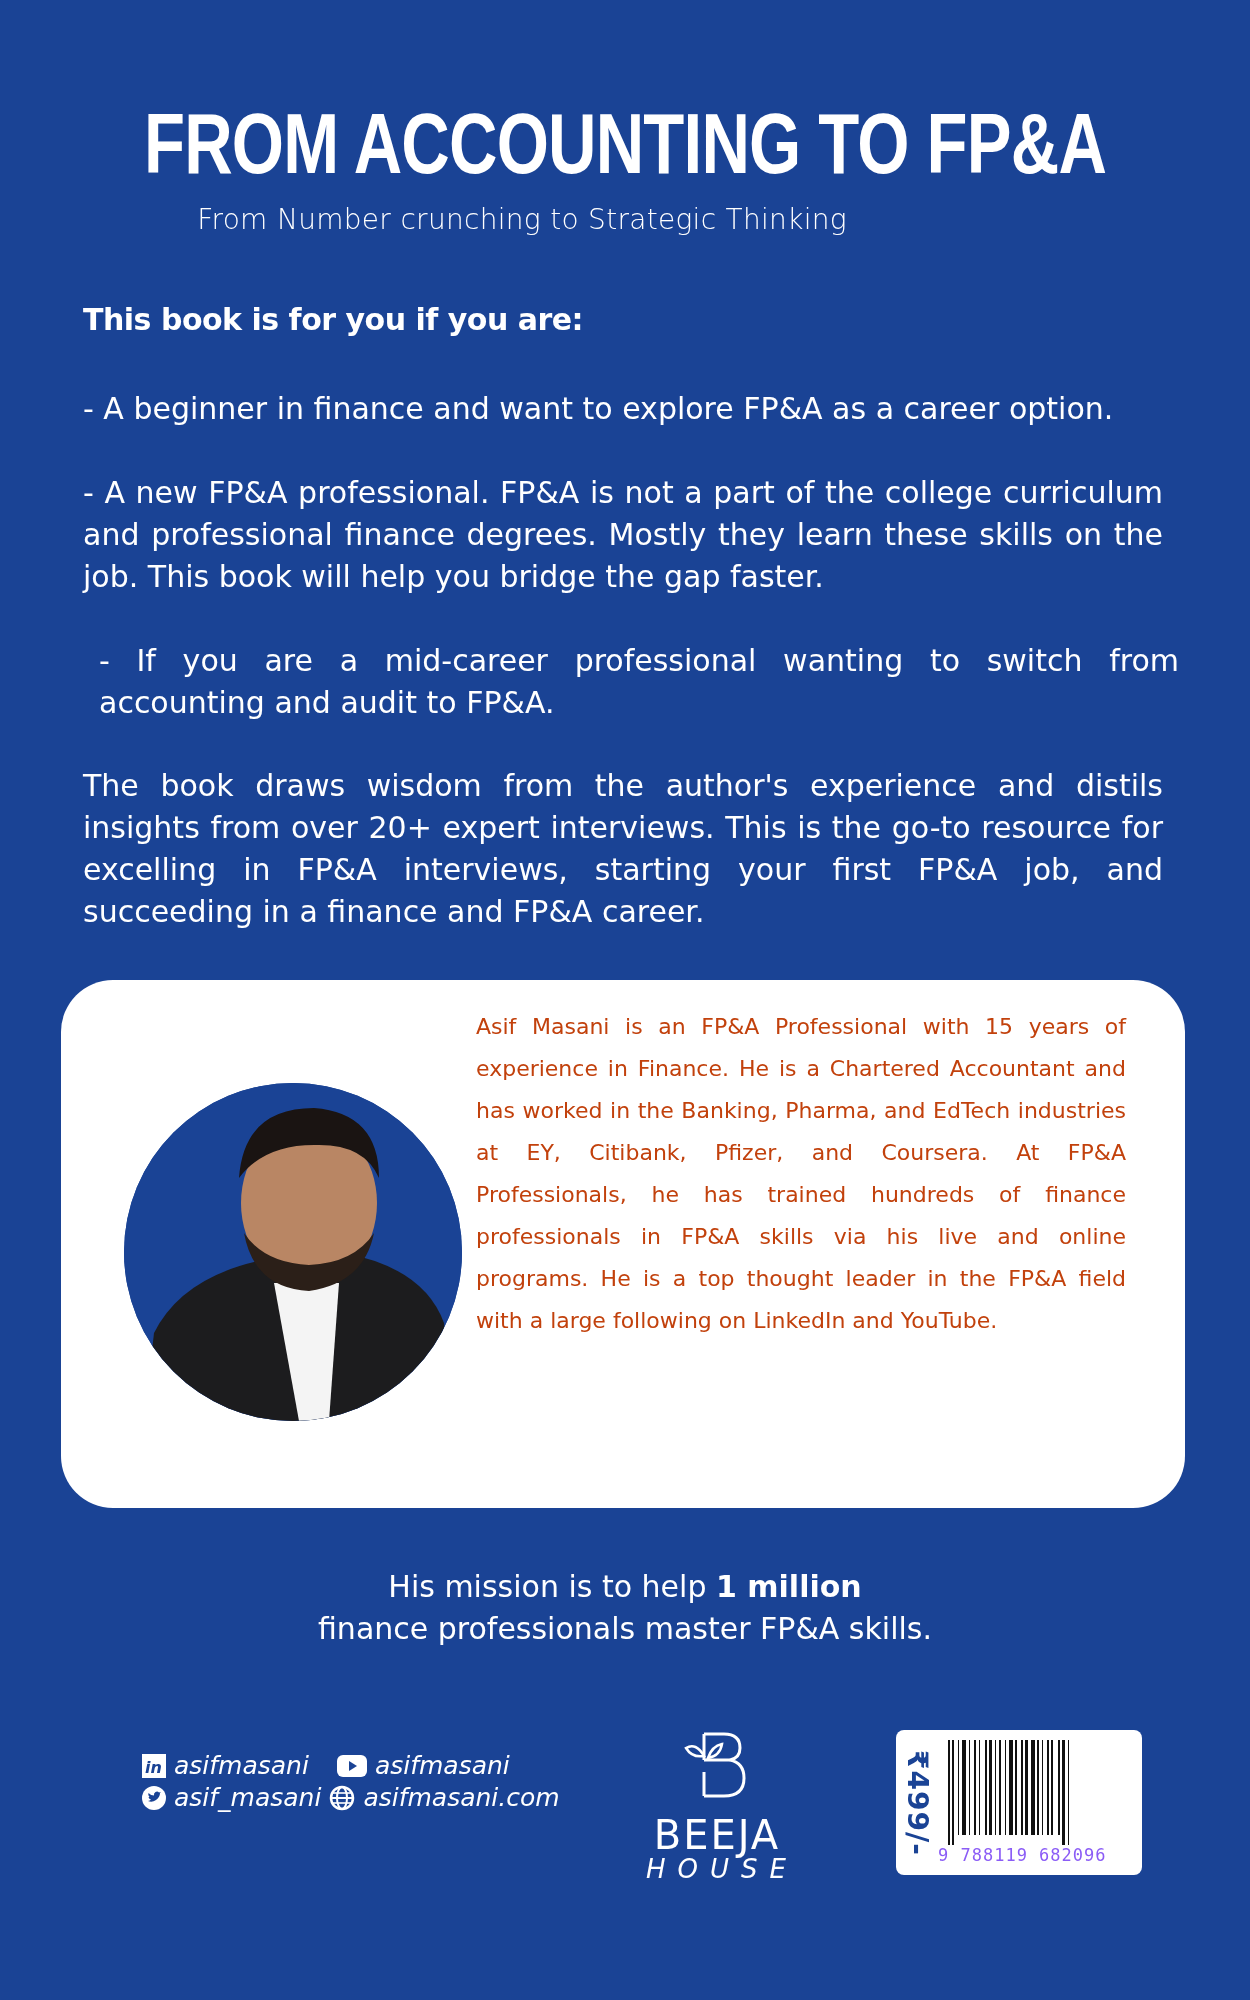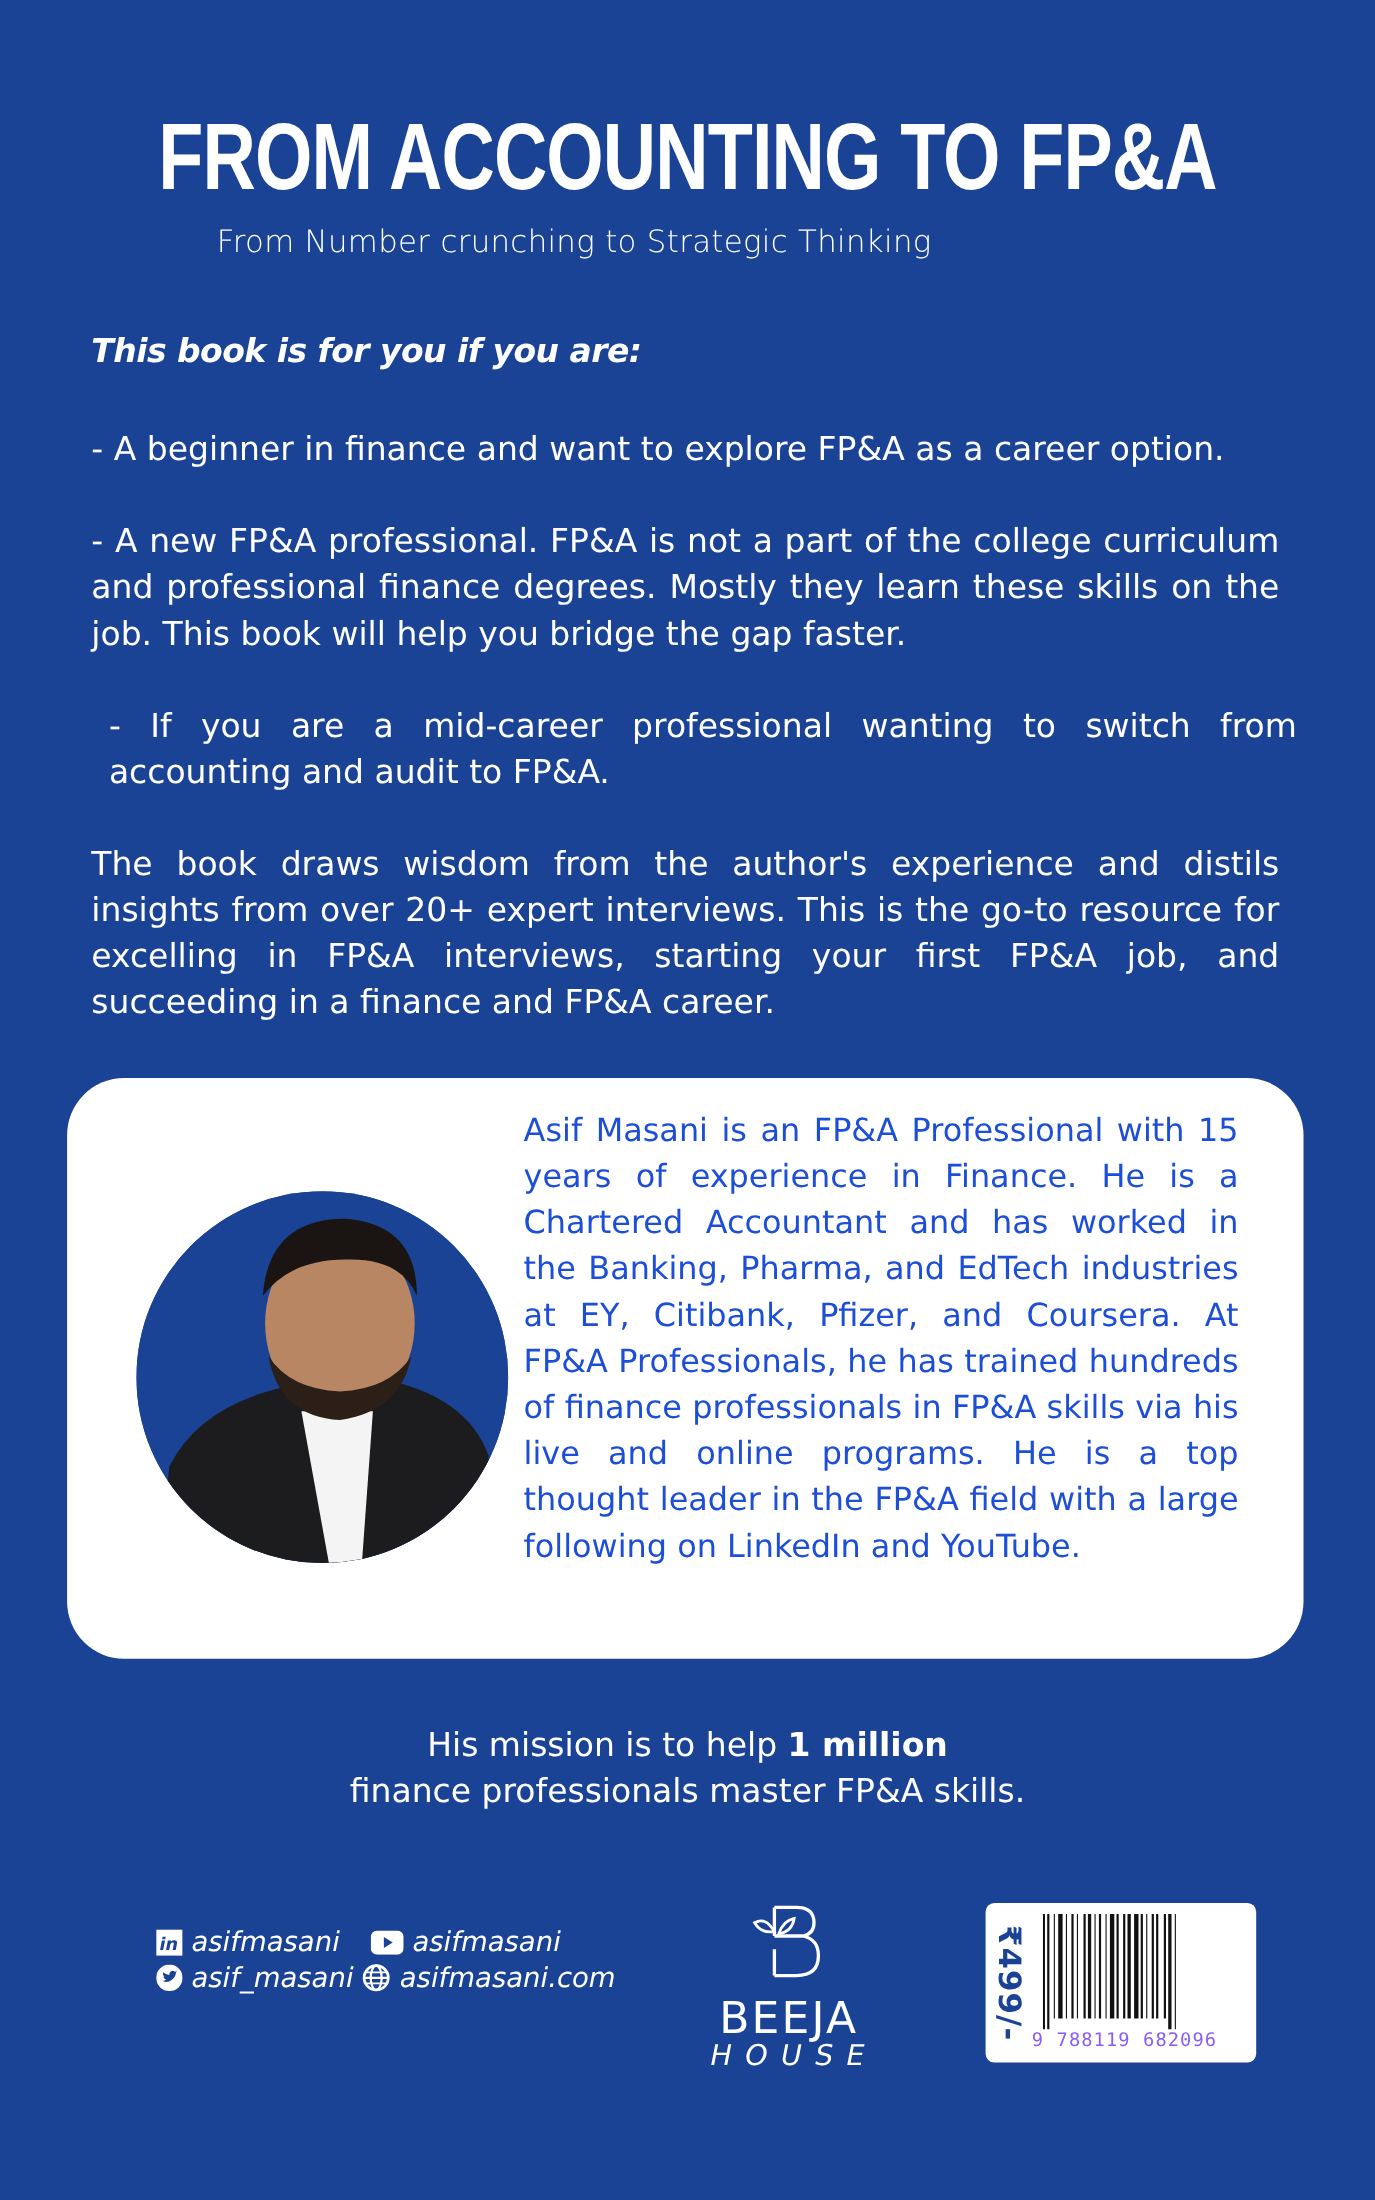--- a/index.html
+++ b/index.html
@@ -32,40 +32,39 @@
     .body-text {
       position: absolute; left: 83px; width: 1080px;
       font-size: 30px;
       line-height: 42px;
       text-align: justify;
     }
     .heading {
       position: absolute; left: 83px; top: 302px;
       font-size: 30px; font-weight: bold;
       letter-spacing: -0.5px;
-      font-style: italic;
     }
     .card {
       position: absolute; left: 61px; top: 980px;
       width: 1124px; height: 528px;
       background: #ffffff;
       border-radius: 52px;
     }
     .photo {
       position: absolute; left: 63px; top: 103px;
       width: 338px; height: 338px;
       border-radius: 50%;
       background: #1a4395;
       overflow: hidden;
     }
     .bio {
       position: absolute; left: 415px; top: 26px;
       width: 650px;
-      color: #1d4ed8;
-      font-size: 29px;
+      color: #c2410c;
+      font-size: 22px;
       line-height: 42px;
       text-align: justify;
     }
     .mission {
       position: absolute; left: 0; width: 1250px; top: 1566px;
       text-align: center;
       font-size: 30px;
       line-height: 42px;
     }
     .mission b { font-weight: bold; }

